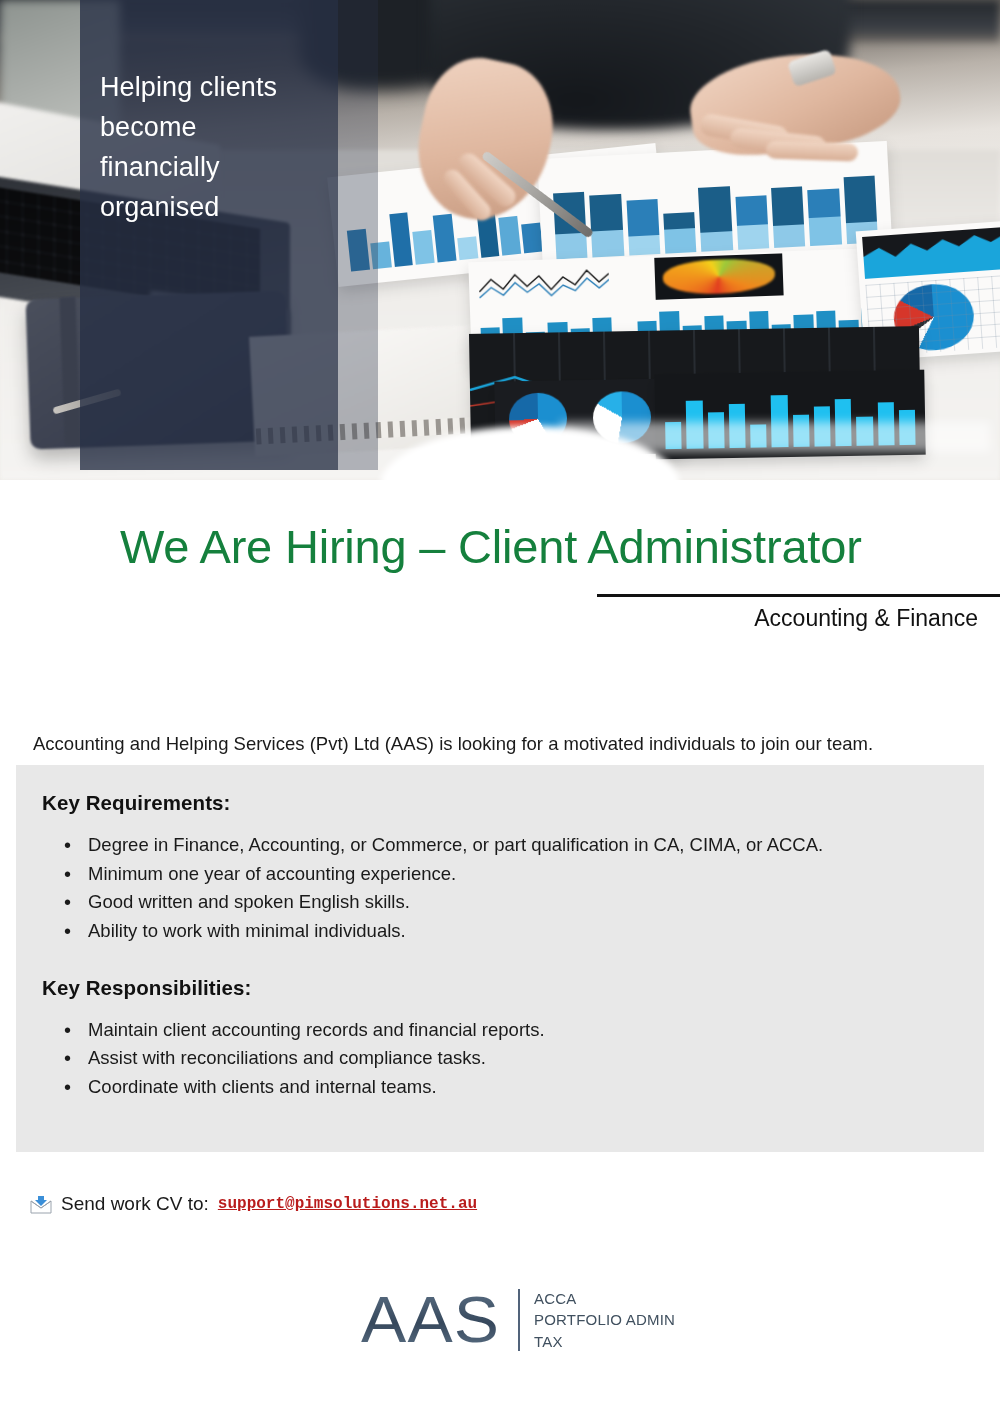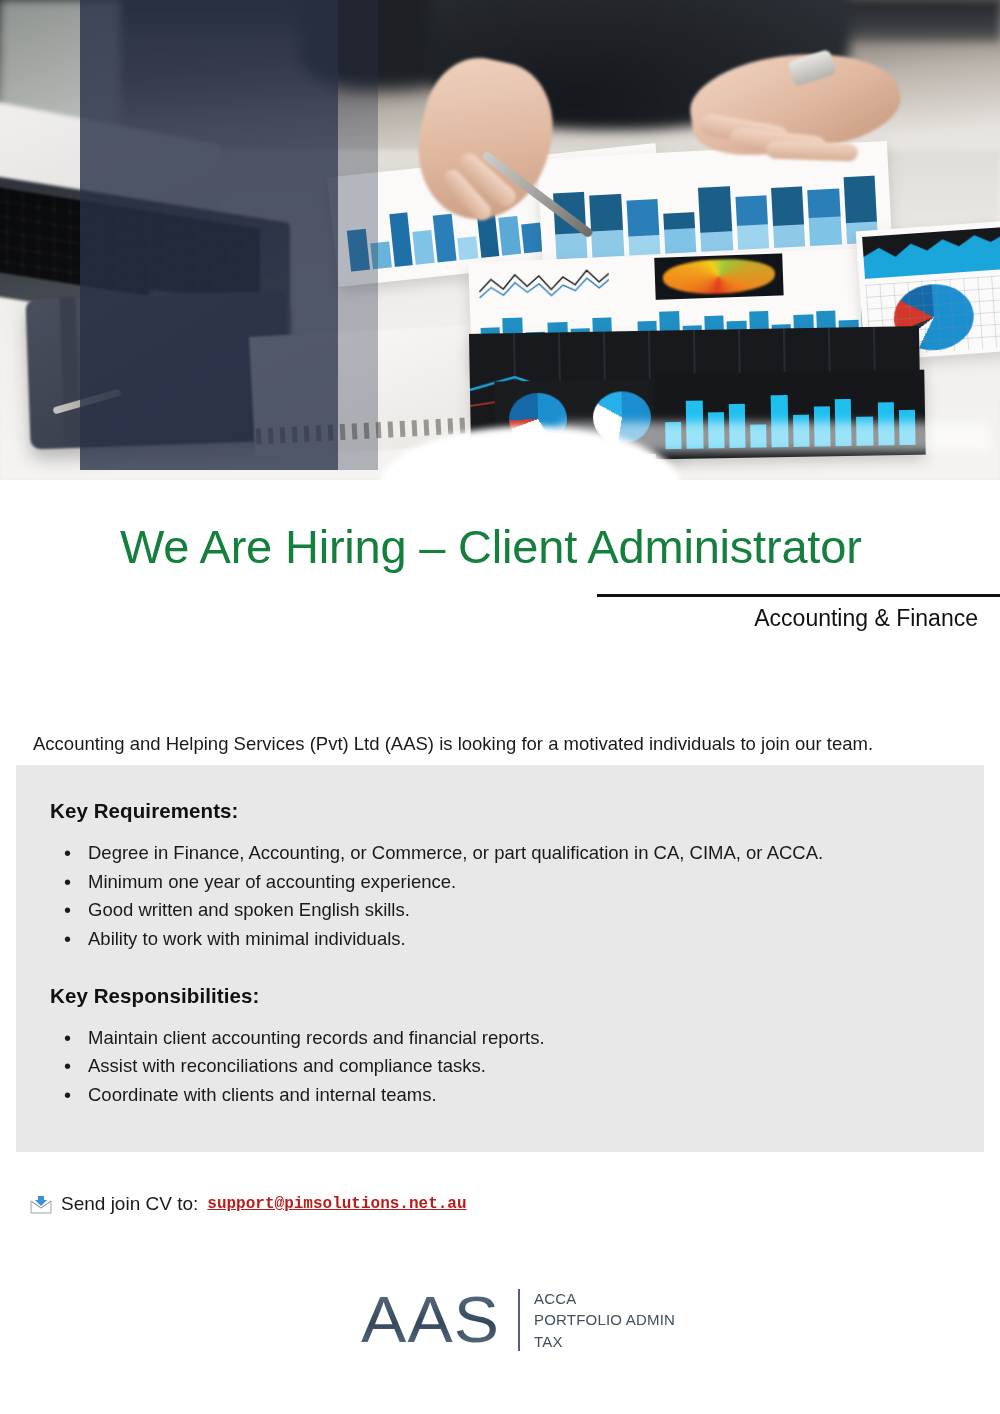--- a/index.html
+++ b/index.html
@@ -310,21 +310,21 @@
 
   .panel {
     position: absolute;
     left: 16px; top: 765px;
     width: 968px; height: 387px;
     background: #e8e8e8;
     box-sizing: border-box;
     padding: 22px 30px 0 22px;
   }
   .panel h2 {
-    margin: 12px;
+    margin: 4px;
     font-size: 20.5px;
     font-weight: bold;
     color: #111111;
     letter-spacing: .1px;
   }
   .panel h2.second { margin-top: 30px; }
   .panel ul {
     margin: 16px 0 0 0;
     padding: 0 0 0 48px;
     list-style: none;
@@ -565,20 +565,26 @@
     <div class="finger" style="left:436px;top:186px;width:62px;height:18px;transform:rotate(48deg)"></div>
     <div class="pen"></div>
 
     <div class="hero-wisp"></div>
     <div class="hero-wisp2"></div>
   </div>
 
   <div class="hero-overlay"></div>
   <div class="hero-overlay-soft"></div>
 
+  <div class="hero-text">
+    <div>Helping clients</div>
+    <div>become</div>
+    <div>financially</div>
+    <div>organised</div>
+  </div>
 </div>
 
 <div class="title-block">
   <h1 class="job-title">We Are Hiring – Client Administrator</h1>
   <div class="title-rule"></div>
   <div class="subtitle">Accounting &amp; Finance</div>
 </div>
 
 <p class="intro">Accounting and Helping Services (Pvt) Ltd (AAS) is looking for a motivated individuals to join our team.</p>
 
@@ -600,21 +606,21 @@
 </section>
 
 <div class="cv-line">
   <span class="mail-icon">
     <svg viewBox="0 0 22 19" width="22" height="19">
       <path d="M1 6 L11 13 L21 6 L21 18 L1 18 Z" fill="#ffffff" stroke="#9aa3ad" stroke-width="1"></path>
       <path d="M1 6 L11 13 L21 6" fill="none" stroke="#9aa3ad" stroke-width="1"></path>
       <path d="M8 1 h6 v4 h3 l-6 6 l-6 -6 h3 z" fill="#3b8fd8"></path>
     </svg>
   </span>
-  <span>Send join CV to:</span>
+  <span>Send work CV to:</span>
   <a class="cv-email" href="#">support@pimsolutions.net.au</a>
 </div>
 
 <div class="logo">
   <div class="logo-inner">
     <span class="logo-aas">AAS</span>
     <span class="logo-div"></span>
     <span class="logo-lines">
       <span>ACCA</span>
       <span>PORTFOLIO ADMIN</span>

